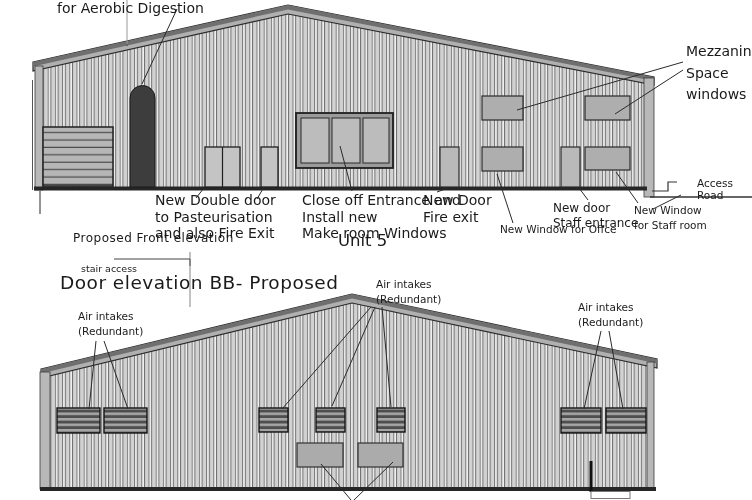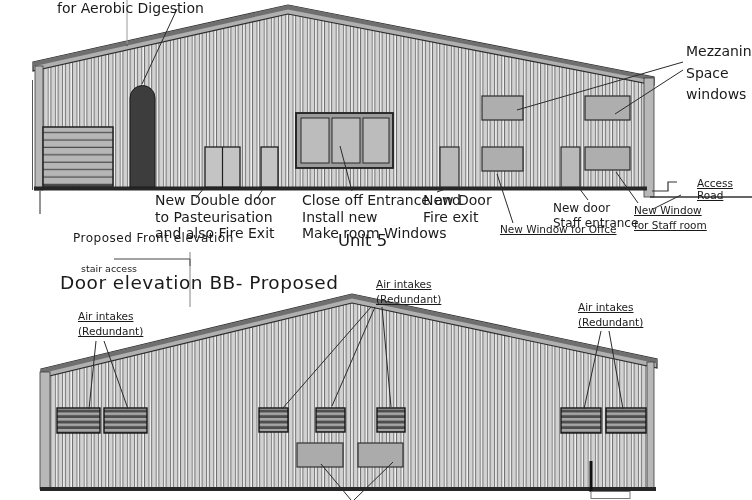--- a/index.html
+++ b/index.html
@@ -5,21 +5,21 @@
   html,body{margin:0;padding:0;background:#ffffff;}
   #canvas{
     position:relative;width:752px;height:500px;background:#ffffff;
     overflow:hidden;font-family:"DejaVu Sans",sans-serif;color:#1a1a1a;
   }
   #canvas svg{position:absolute;left:0;top:0;}
   .lbl{
     position:absolute;white-space:pre-line;line-height:1.18;
     color:#1a1a1a;font-family:"DejaVu Sans",sans-serif;
   }
-  .lbl.small{font-size:10.5px;text-decoration:underline;}
+  .lbl.small{font-size:10.5px;}
   .lbl.med{font-size:14px;}
   .title{font-size:12px;letter-spacing:0.5px;}
 </style>
 </head>
 <body>
 
 <div id="canvas">
 
   <svg width="752" height="500" viewBox="0 0 752 500">
     <defs>

